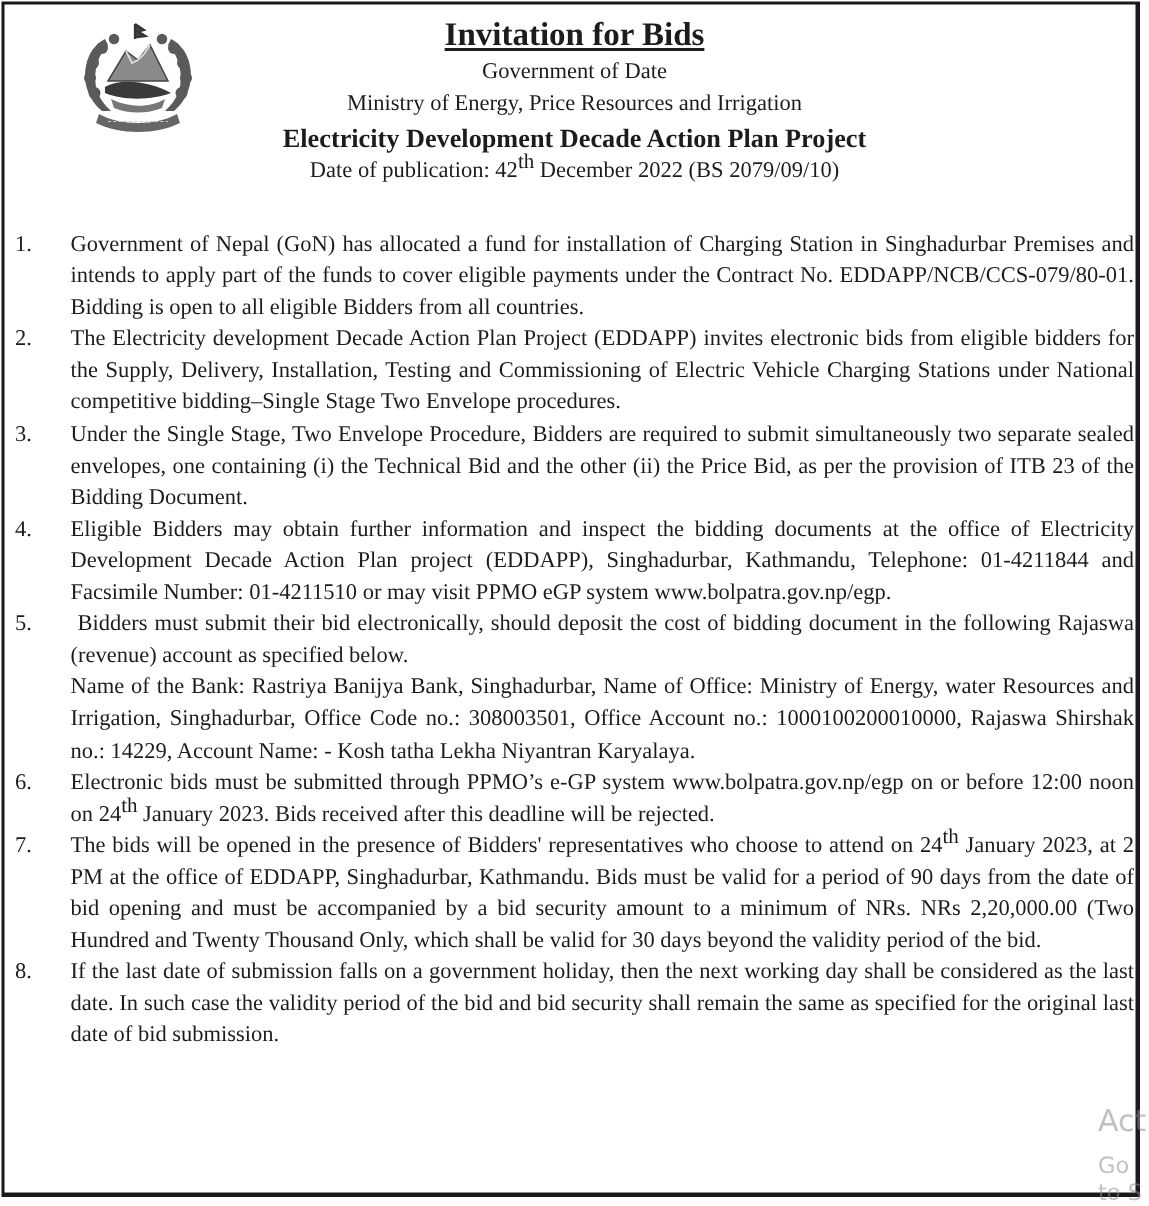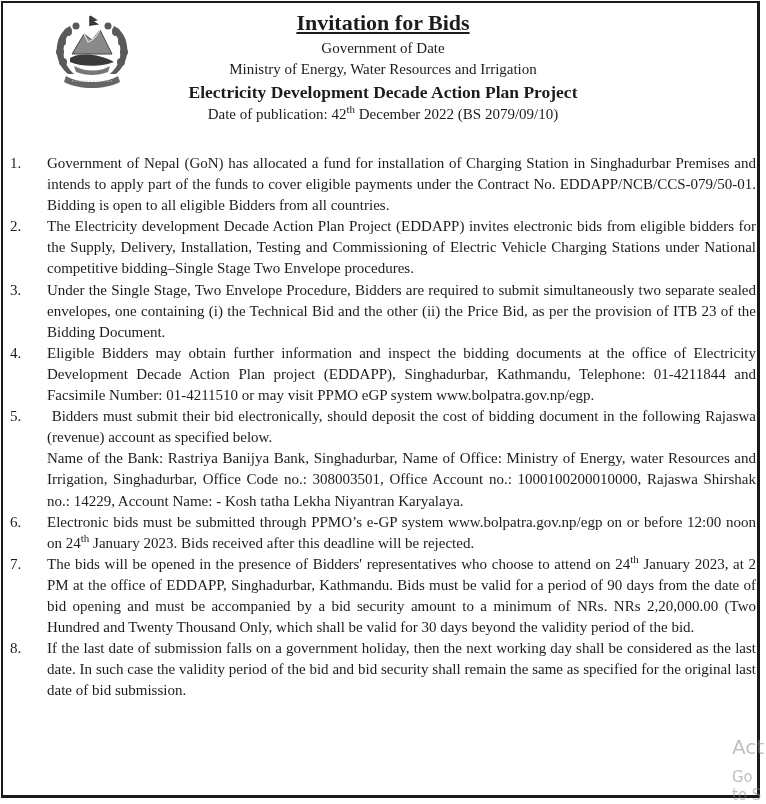--- a/index.html
+++ b/index.html
@@ -11,21 +11,21 @@
   }
   .doc { font-family: "Liberation Serif", "DejaVu Serif", serif; color: #1c1c1c; }
   .emblem { position: absolute; left: 50px; top: 12px; width: 84px; height: 80px; }
   .header { position: absolute; left: 0; top: 8px; width: 766px; text-align: center; }
   .title {
     font-size: 22px; font-weight: bold; text-decoration: underline;
     margin-left: 0; line-height: 30px; display: block;
   }
   .hline { font-size: 15px; line-height: 21px; display: block; }
   .hbold { font-size: 17.5px; font-weight: bold; line-height: 24px; display: block; }
-  sup { font-size: 11px; line-height: 0; vertical-align: 6px; }
+  sup { font-size: 14px; line-height: 0; vertical-align: 6px; }
   .items { position: absolute; left: 10px; top: 153px; width: 746px; }
   .item { display: flex; font-size: 15px; line-height: 21.1px; }
   .num { width: 37px; flex: 0 0 37px; }
   .body { flex: 1; text-align: justify; }
   .body p { margin: 0; }
   .watermark {
     position: absolute; font-family: "DejaVu Sans", sans-serif; color: rgba(140,140,140,0.55); margin-left: 25px;
   }
   .wm1 { left: 707px; top: 735px; font-size: 20px; }
   .wm2 { left: 707px; top: 768px; font-size: 15px; }
@@ -62,30 +62,30 @@
     <path d="M20 46 C30 40 50 42 64 50 C54 54 34 56 20 50 Z" fill="#3a3a3a"></path>
     <path d="M24 54 C36 60 50 60 60 54 L58 60 C48 64 36 64 26 60 Z" fill="#777"></path>
 
     <path d="M16 64 C30 72 54 72 68 64 L70 70 C54 78 30 78 14 70 Z" fill="#666"></path>
     <path d="M22 69 L62 69" stroke="#ccc" stroke-width="0.8" stroke-dasharray="2 1.5"></path>
   </svg>
 
   <div class="header">
     <span class="title">Invitation for Bids</span>
     <span class="hline">Government of Date</span>
-    <span class="hline">Ministry of Energy, Water Resources and Irrigation</span>
+    <span class="hline">Ministry of Energy, Price Resources and Irrigation</span>
     <span class="hbold">Electricity Development Decade Action Plan Project</span>
     <span class="hline"><span>Date of publication: 42</span><sup>th</sup><span> December 2022 (BS 2079/09/10)</span></span>
   </div>
 
   <div class="items">
     <div class="item">
       <div class="num">1.</div>
       <div class="body">
-          <p>Government of Nepal (GoN) has allocated a fund for installation of Charging Station in Singhadurbar Premises and intends to apply part of the funds to cover eligible payments under the Contract No. EDDAPP/NCB/CCS-079/50-01. Bidding is open to all eligible Bidders from all countries.</p>
+          <p>Government of Nepal (GoN) has allocated a fund for installation of Charging Station in Singhadurbar Premises and intends to apply part of the funds to cover eligible payments under the Contract No. EDDAPP/NCB/CCS-079/80-01. Bidding is open to all eligible Bidders from all countries.</p>
         </div>
     </div>
     <div class="item">
       <div class="num">2.</div>
       <div class="body">
           <p>The Electricity development Decade Action Plan Project (EDDAPP) invites electronic bids from eligible bidders for the Supply, Delivery, Installation, Testing and Commissioning of Electric Vehicle Charging Stations under National competitive bidding–Single Stage Two Envelope procedures.</p>
         </div>
     </div>
     <div class="item">
       <div class="num">3.</div>

